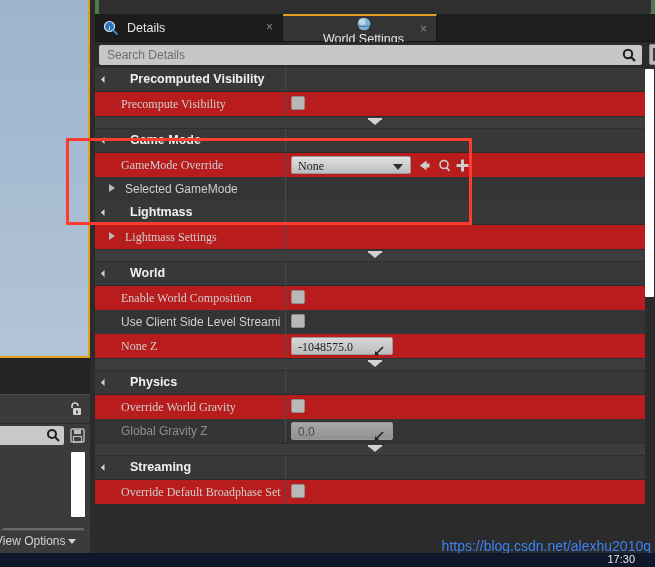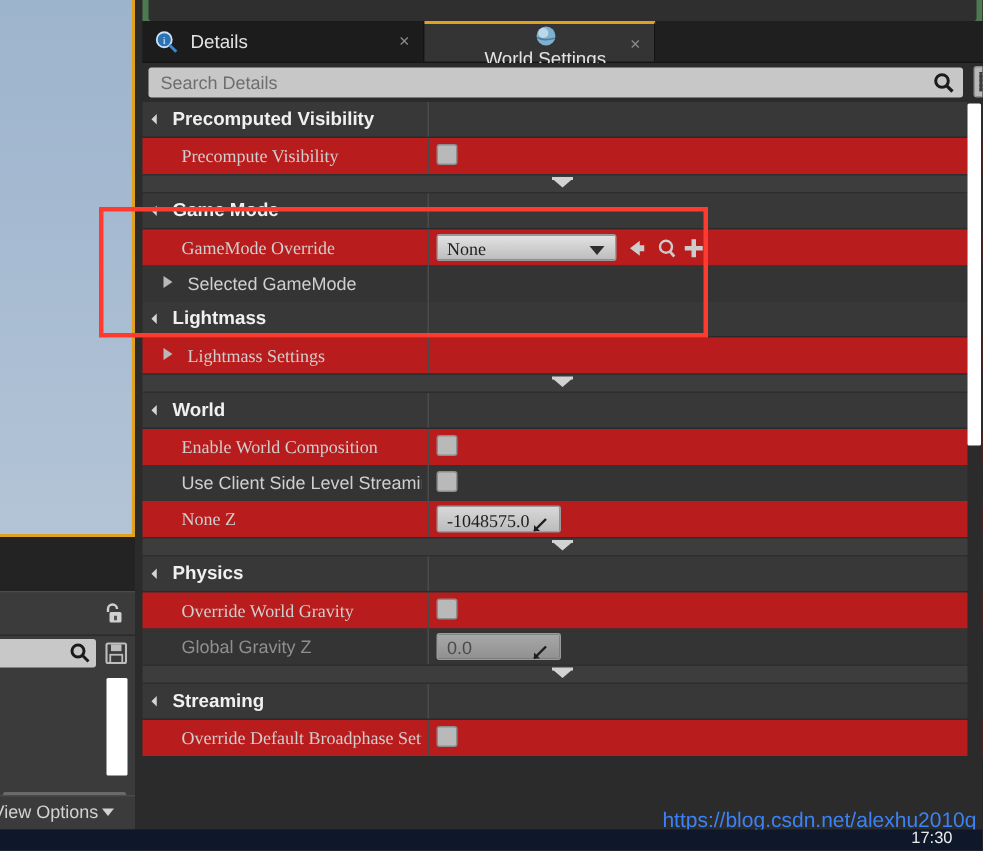--- a/index.html
+++ b/index.html
@@ -171,21 +171,21 @@
   }
   .cat-arrow {
     position: absolute; left: 7px; top: 9px;
     width: 0; height: 0;
     border-left: 5px solid #d5d5d5;
     border-top: 5px solid transparent;
     border-bottom: 0 solid transparent;
     transform: rotate(45deg);
   }
   .cat-label {
-    position: absolute; left: 20px; top: 4px;
+    position: absolute; left: 35px; top: 4px;
     color: #f0f0f0; font-size: 12.5px; font-weight: bold; white-space: nowrap;
   }
   .prop-label {
     position: absolute; left: 26px; top: 5px;
     color: #cfcfcf; font-size: 12px; white-space: nowrap;
     max-width: 160px; overflow: hidden;
   }
   .prop-label.dim { color: #8f8f8f; }
   .prop-label.expandable { left: 30px; }
   .exp-arrow {
@@ -202,21 +202,21 @@
     border-bottom: 4px solid transparent;
     border-left: 6px solid #b9b9b9;
   }
   .checkbox {
     position: absolute; left: 196px; top: 4px;
     width: 14px; height: 14px; background: #b9b9b9;
     border: 1px solid #8d8d8d; border-radius: 2px; box-sizing: border-box;
   }
   .numfield {
     position: absolute; left: 196px; top: 3px;
-    width: 83px; height: 18px;
+    width: 102px; height: 18px;
     background: linear-gradient(180deg,#d8d8d8 0%,#bcbcbc 100%);
     border: 1px solid #9a9a9a; border-radius: 2px; box-sizing: border-box; padding-left: 36px;
   }
   .numfield.dimmed {
     background: linear-gradient(180deg,#a8a8a8 0%,#909090 100%);
   }
   .numfield-val {
     position: absolute; left: 6px; top: 2px; color: #1d1d1d; font-size: 12px;
   }
   .numfield.dimmed .numfield-val { color: #4a4a4a; }

